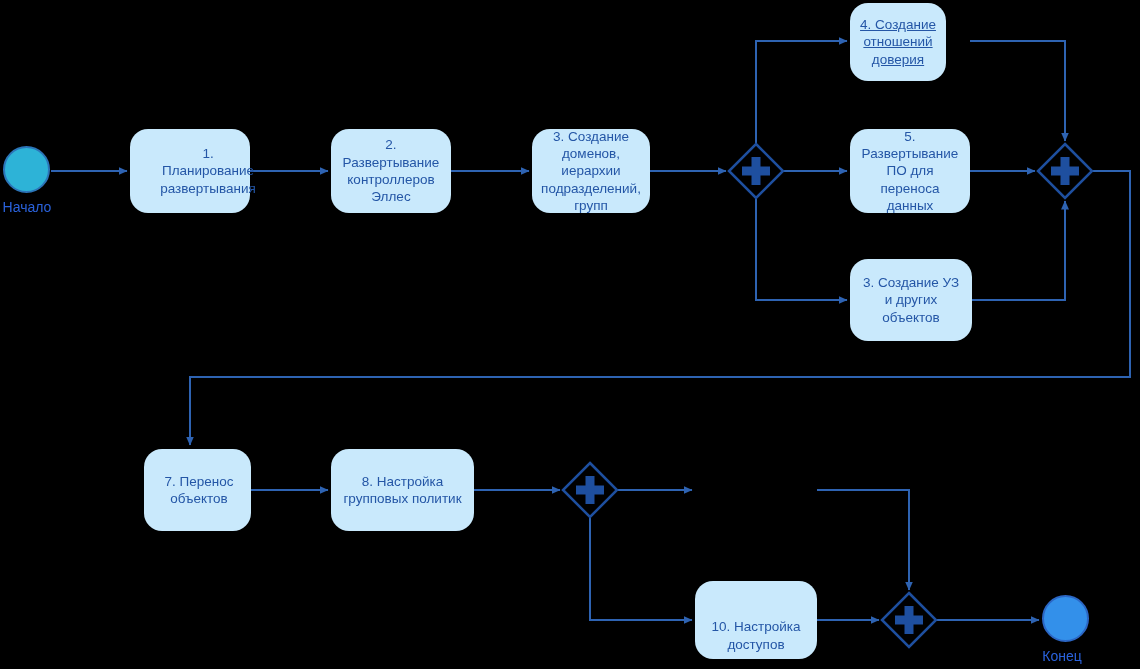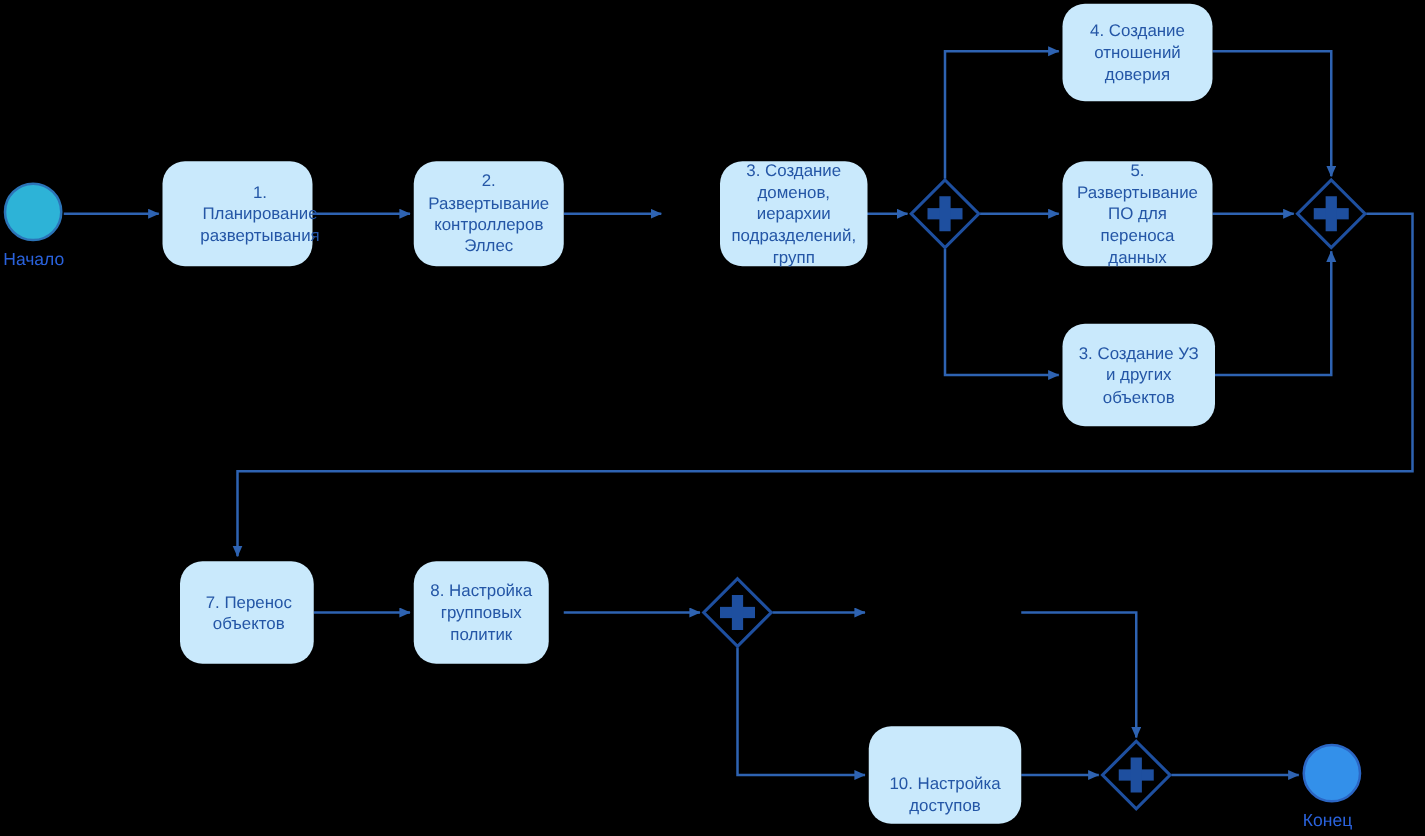--- a/index.html
+++ b/index.html
@@ -105,35 +105,35 @@
 
   <div class="event-circle end" style="left:1042px;top:595px;width:47px;height:47px;"></div>
   <div class="event-label" style="left:1022px;top:648px;width:80px;">Конец</div>
 
   <div class="task" style="left:130px;top:129px;width:120px;height:84px;padding-left:44px;">
     <span>1. Планирование развертывания</span>
   </div>
   <div class="task" style="left:331px;top:129px;width:120px;height:84px;">
     <span>2. Развертывание контроллеров Эллес</span>
   </div>
-  <div class="task" style="left:532px;top:129px;width:118px;height:84px;margin-left:44px;">
+  <div class="task" style="left:532px;top:129px;width:118px;height:84px;">
     <span>3. Создание доменов, иерархии подразделений, групп</span>
   </div>
-  <div class="task" style="left:850px;top:3px;width:120px;height:78px;">
+  <div class="task" style="left:850px;top:3px;width:96px;height:78px;text-decoration:underline;">
     <span>4. Создание отношений доверия</span>
   </div>
   <div class="task" style="left:850px;top:129px;width:120px;height:84px;">
     <span>5. Развертывание ПО для переноса данных</span>
   </div>
   <div class="task" style="left:850px;top:259px;width:122px;height:82px;">
     <span>3. Создание УЗ и других объектов</span>
   </div>
   <div class="task" style="left:144px;top:449px;width:107px;height:82px;padding-left:11px;">
     <span>7. Перенос объектов</span>
   </div>
-  <div class="task" style="left:331px;top:449px;width:108px;height:82px;">
+  <div class="task" style="left:331px;top:449px;width:143px;height:82px;">
     <span>8. Настройка групповых политик</span>
   </div>
   <div class="task" style="left:695px;top:581px;width:122px;height:78px;align-items:flex-end;">
     <span>10. Настройка доступов</span>
   </div>
 
 </div>
 
 </body></html>

